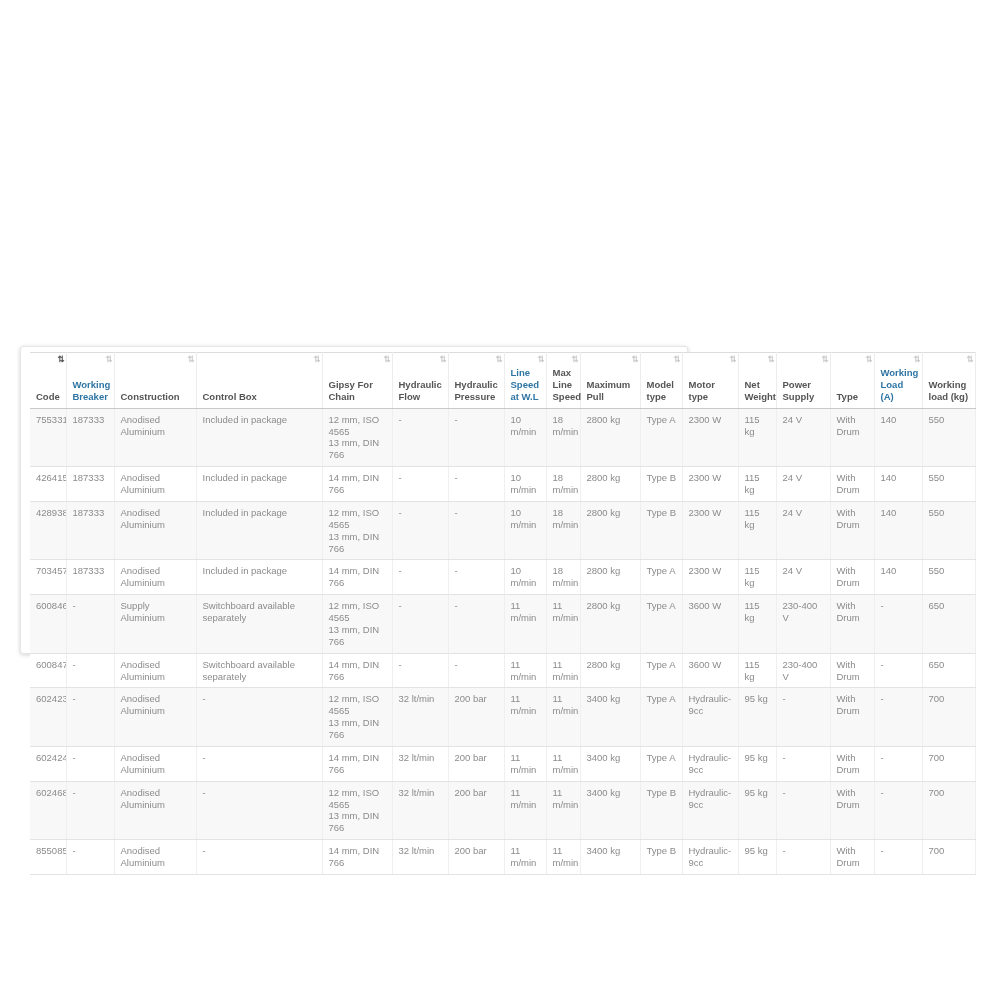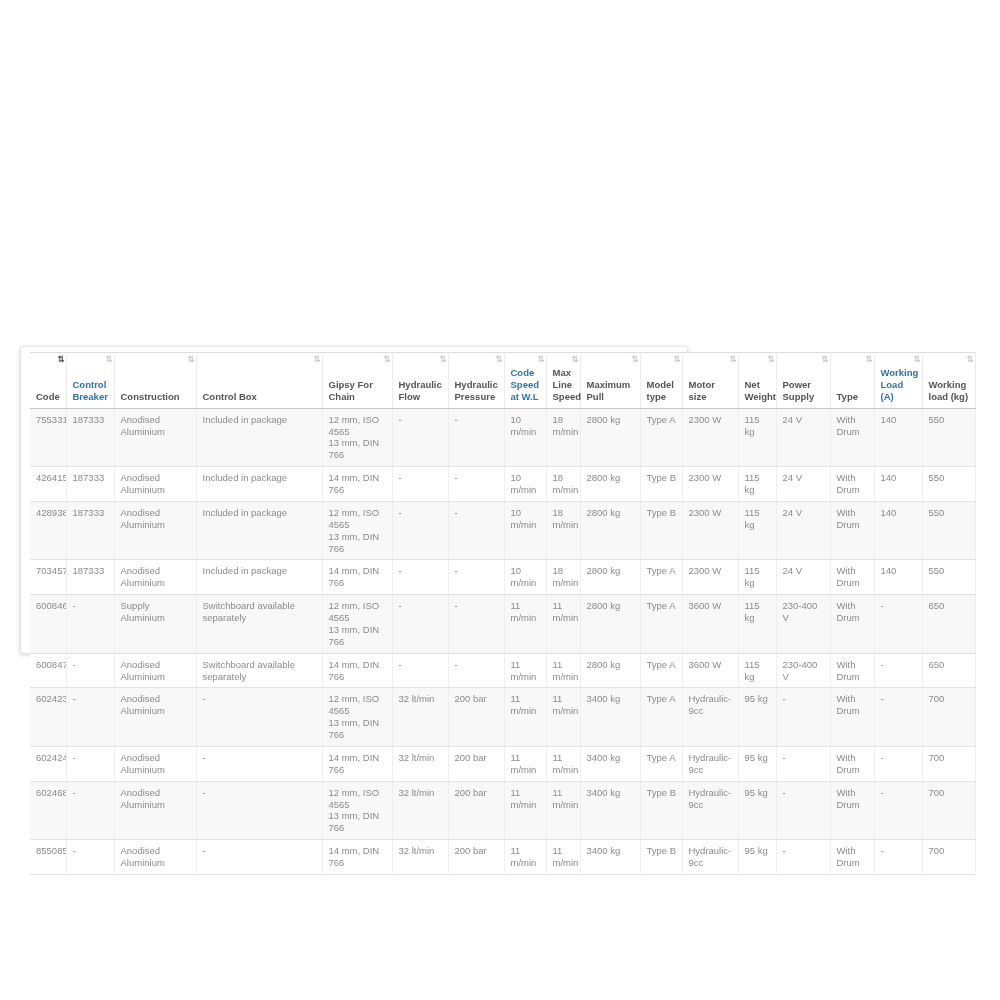--- a/index.html
+++ b/index.html
@@ -87,31 +87,31 @@
         <col style="width: 56px;">
         <col style="width: 38px;">
         <col style="width: 54px;">
         <col style="width: 44px;">
         <col style="width: 48px;">
         <col style="width: 53px;">
       </colgroup>
     <thead>
       <tr>
           <th><span>Code</span><span class="sort-icon active">⇅</span></th>
-          <th class="hl"><span>Control Breaker</span><span class="sort-icon">⇅</span></th>
+          <th class="hl"><span>Working Breaker</span><span class="sort-icon">⇅</span></th>
           <th><span>Construction</span><span class="sort-icon">⇅</span></th>
           <th><span>Control Box</span><span class="sort-icon">⇅</span></th>
           <th><span>Gipsy For Chain</span><span class="sort-icon">⇅</span></th>
           <th><span>Hydraulic Flow</span><span class="sort-icon">⇅</span></th>
           <th><span>Hydraulic Pressure</span><span class="sort-icon">⇅</span></th>
-          <th class="hl"><span>Code Speed at W.L</span><span class="sort-icon">⇅</span></th>
+          <th class="hl"><span>Line Speed at W.L</span><span class="sort-icon">⇅</span></th>
           <th><span>Max Line Speed</span><span class="sort-icon">⇅</span></th>
           <th><span>Maximum Pull</span><span class="sort-icon">⇅</span></th>
           <th><span>Model type</span><span class="sort-icon">⇅</span></th>
-          <th><span>Motor size</span><span class="sort-icon">⇅</span></th>
+          <th><span>Motor type</span><span class="sort-icon">⇅</span></th>
           <th><span>Net Weight</span><span class="sort-icon">⇅</span></th>
           <th><span>Power Supply</span><span class="sort-icon">⇅</span></th>
           <th><span>Type</span><span class="sort-icon">⇅</span></th>
           <th class="hl"><span>Working Load (A)</span><span class="sort-icon">⇅</span></th>
           <th><span>Working load (kg)</span><span class="sort-icon">⇅</span></th>
         </tr>
     </thead>
     <tbody>
         <tr class="odd">
           <td>755331</td>

